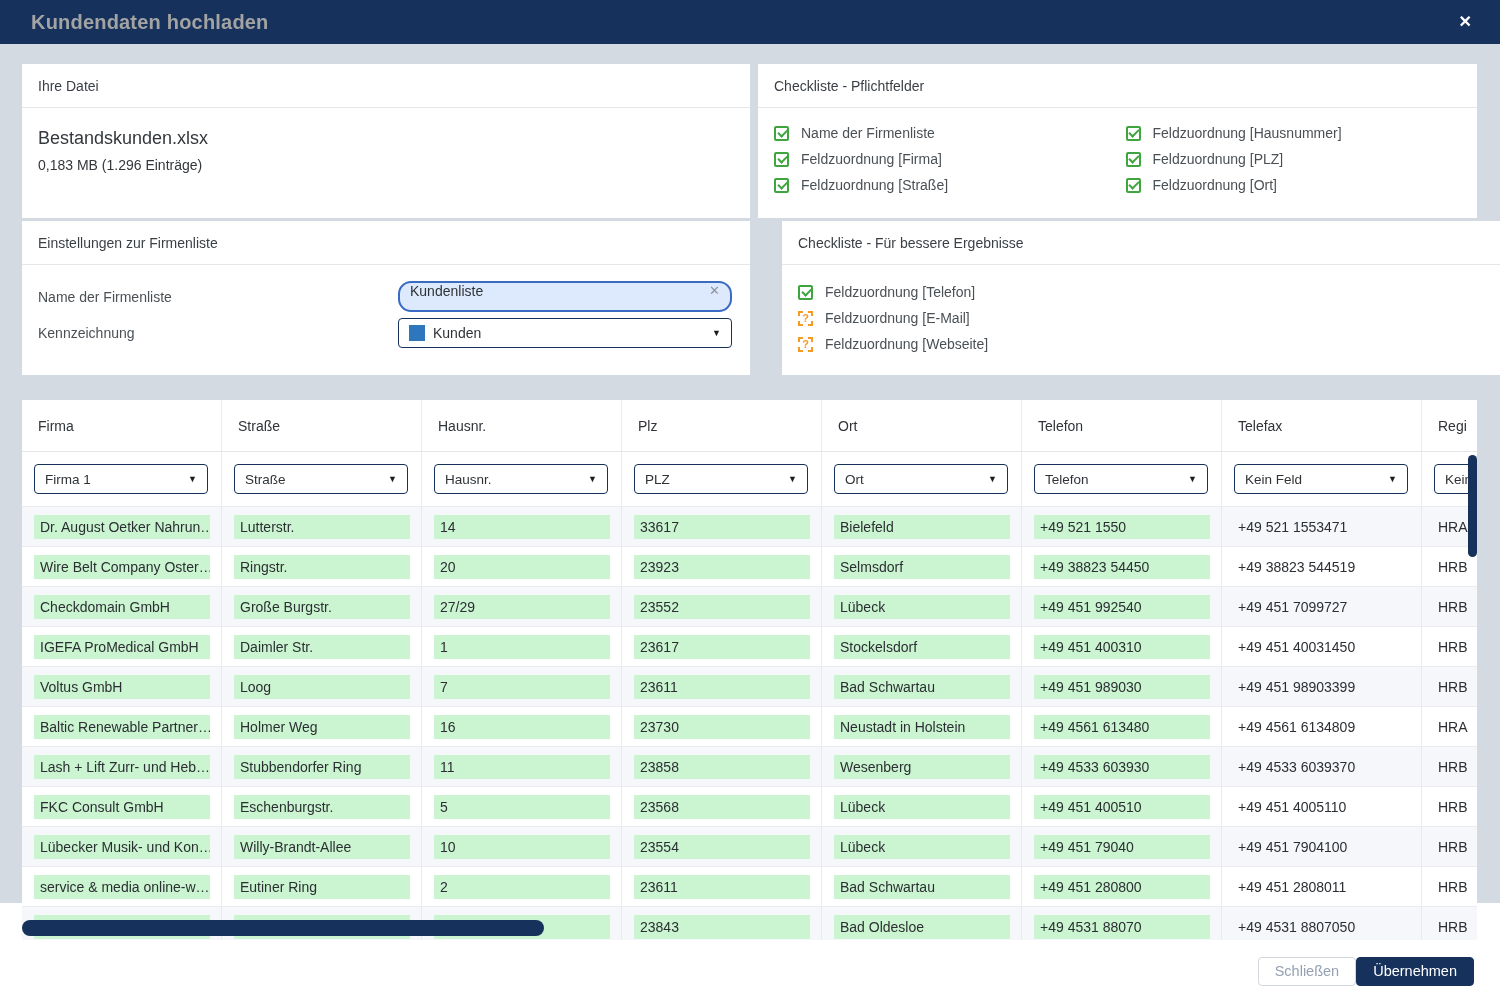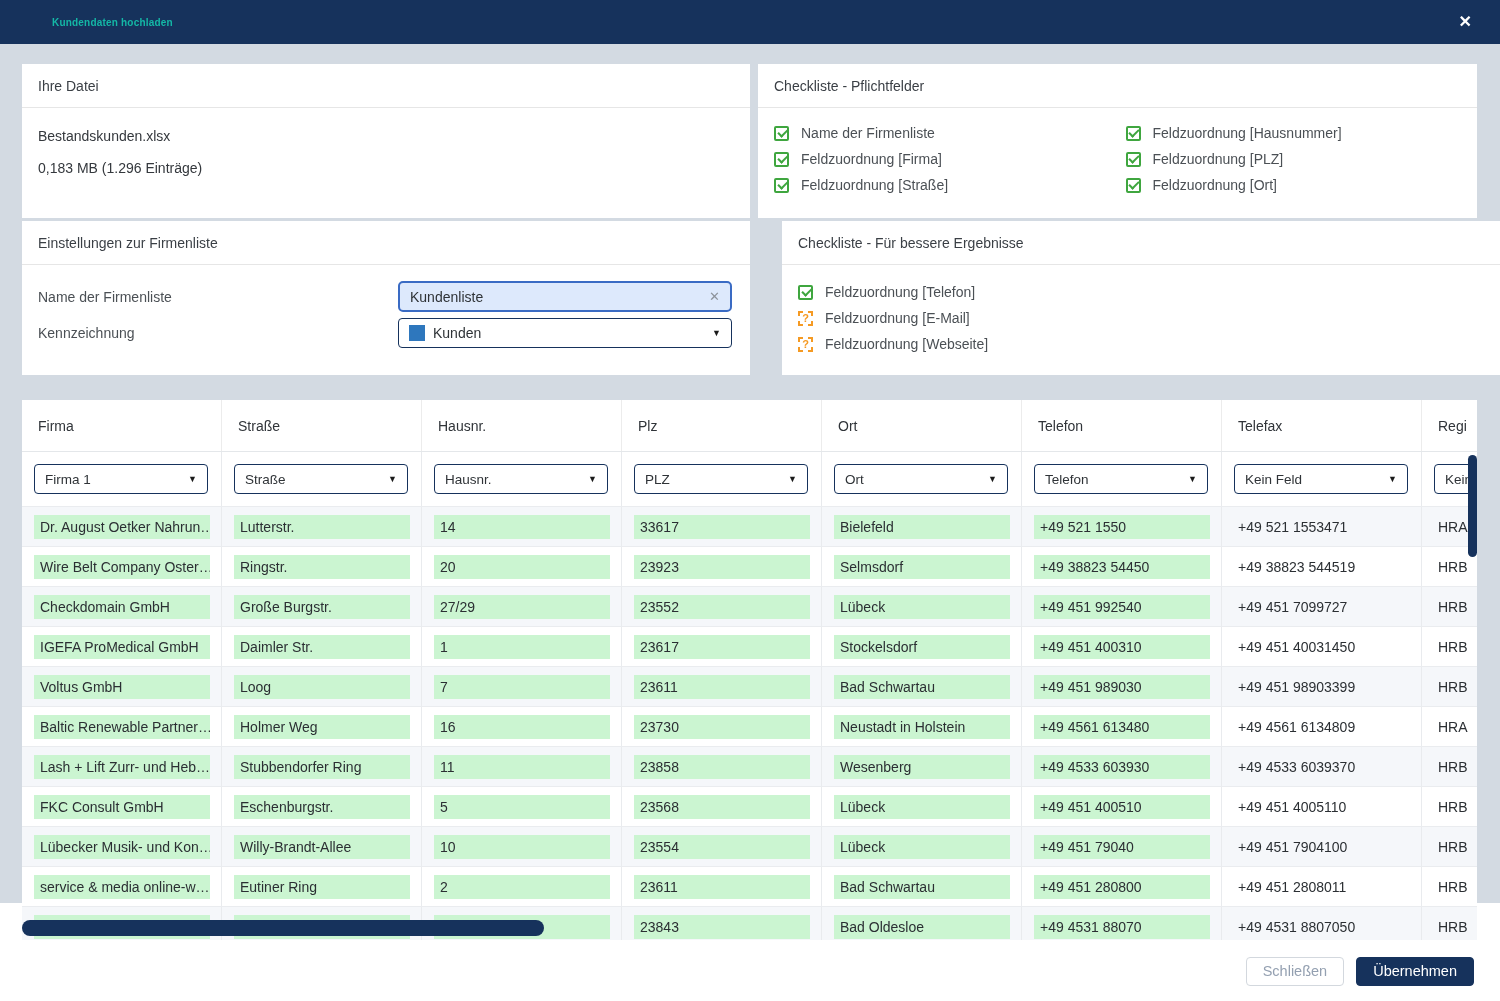--- a/index.html
+++ b/index.html
@@ -2,39 +2,39 @@
 <html><head>
 <meta charset="utf-8">
 <style>
   html,body{margin:0;padding:0;background:#fff;}
   *{box-sizing:border-box;font-family:"Liberation Sans",sans-serif;}
   .stage{position:relative;width:1500px;height:1001px;overflow:hidden;background:#fff;}
 
   
   .dlg-header{position:absolute;left:0;top:0;width:1500px;height:44px;background:#16325c;
     display:flex;align-items:center;padding:0 28px 0 31px;}
-  .dlg-title{color:#14b8a6;font-size:10px;font-weight:700;flex:1;letter-spacing:.2px;margin-left:21px;}
+  .dlg-title{color:#a3a3a3;font-size:20px;font-weight:700;flex:1;letter-spacing:.2px;}
   .dlg-close{color:#fff;font-size:16px;font-weight:700;cursor:pointer;line-height:1;}
 
   
   .dlg-body{position:absolute;left:0;top:44px;width:1500px;height:859px;background:#d3dae2;padding-left:24px;}
 
   .panel{position:absolute;background:#fff;}
   .panel-title{height:44px;line-height:44px;padding-left:16px;font-size:14px;color:#3a3f45;
     border-bottom:1px solid #e6e6e6;}
 
   #p-file{left:22px;top:20px;width:728px;height:154px;}
   #p-required{left:758px;top:20px;width:719px;height:154px;}
   #p-settings{left:22px;top:177px;width:728px;height:154px;}
   #p-optional{left:758px;top:177px;width:719px;height:154px;margin-left:24px;}
   #p-table{left:22px;top:356px;width:1455px;height:540px;overflow:hidden;}
 
   
   .file-content{padding:20px 16px;}
-  .file-name{font-size:14px;color:#34383d;margin-bottom:16px;}
+  .file-name{font-size:18px;color:#34383d;margin-bottom:8px;}
   .file-size{font-size:14px;color:#34383d;}
 
   
   .ck-grid{padding:12px 0 0 16px;display:grid;grid-template-columns:1fr 1fr;
     grid-auto-flow:column;grid-template-rows:repeat(3,26px);align-items:center;}
   .ck-list{padding:14px 0 0 16px;}
   .ck-list .ck-item{height:26px;}
   .ck-item{display:flex;align-items:center;gap:12px;font-size:14px;color:#4b5055;}
   .ck-icon{width:15px;height:15px;position:relative;flex:none;}
   .ck-icon[data-status="ok"]{border:2px solid #3fa63f;border-radius:2px;width:15px;height:15px;}
@@ -49,22 +49,22 @@
     background-position:left top,left top,right top,right top,left bottom,left bottom,right bottom,right bottom;
     background-size:5px 2px,2px 5px,5px 2px,2px 5px,5px 2px,2px 5px,5px 2px,2px 5px;
     background-repeat:no-repeat;}
   .ck-icon[data-status="open"]::after{content:"?";position:absolute;inset:0;display:flex;align-items:center;
     justify-content:center;font-size:11px;font-weight:700;color:#f59a23;}
 
   
   .set-row{display:flex;align-items:center;height:31px;margin:16px 16px 0 16px;}
   .set-row + .set-row{margin-top:5px;}
   .set-label{width:360px;font-size:14px;color:#4b5055;}
-  .txt-input{flex:none;width:334px;height:31px;background:#dde9fc;border:2px solid #3a6bc4;border-radius:5px;
-    display:flex;align-items:center;padding:0 10px;font-size:14px;color:#2f3337;}
+  .txt-input{flex:none;width:334px;height:31px;background:#dde9fc;border:2px solid #3a6bc4;border-radius:13px;
+    display:flex;padding:0 10px;font-size:14px;color:#2f3337;}
   .txt-clear{margin-left:auto;color:#8d939b;font-size:13px;cursor:pointer;}
   .select{flex:none;width:334px;height:30px;background:#fff;border:1.5px solid #16325c;border-radius:4px;
     display:flex;align-items:center;padding:0 10px;font-size:14px;color:#2f3337;cursor:pointer;}
   .swatch{width:16px;height:16px;background:#2e77bd;margin-right:8px;flex:none;}
   .caret{margin-left:auto;font-size:9px;color:#1a1a1a;}
 
   
   .thead-row{display:flex;height:52px;border-bottom:1px solid #e4e7ea;}
   .th{width:200px;flex:none;display:flex;align-items:center;padding-left:16px;
     border-right:1px solid #ececec;font-size:14px;color:#303439;}
@@ -78,21 +78,21 @@
   .td{width:200px;flex:none;display:flex;align-items:center;border-right:1px solid #e9ebee;padding-left:12px;}
   .pill{display:block;width:176px;height:24px;line-height:24px;background:#cbf5d1;padding:0 6px;
     font-size:14px;color:#2b2f33;white-space:nowrap;overflow:hidden;}
   .plain{font-size:14px;color:#2b2f33;padding-left:4px;white-space:nowrap;overflow:hidden;}
 
   .hscroll{position:absolute;left:0;top:520px;width:522px;height:16px;background:#16325c;border-radius:8px;cursor:pointer;}
   .vscroll{position:absolute;left:1446px;top:55px;width:9px;height:102px;background:#16325c;border-radius:5px;cursor:pointer;}
 
   
   .dlg-footer{position:absolute;left:0;bottom:0;width:1500px;height:60px;background:#fff;
-    display:flex;align-items:center;justify-content:flex-end;gap:12px;padding-right:26px;}
+    display:flex;align-items:center;justify-content:flex-end;padding-right:26px;}
   .btn{height:29px;padding:0 16px;border-radius:4px;font-size:14.5px;display:flex;align-items:center;cursor:pointer;}
   .btn-secondary{background:#fff;border:1px solid #d3d8de;color:#94a0b1;}
   .btn-primary{background:#16325c;border:1px solid #16325c;color:#fff;}
 </style>
 </head>
 <body>
 
 <div class="stage">
 
   <div class="dlg-header">

